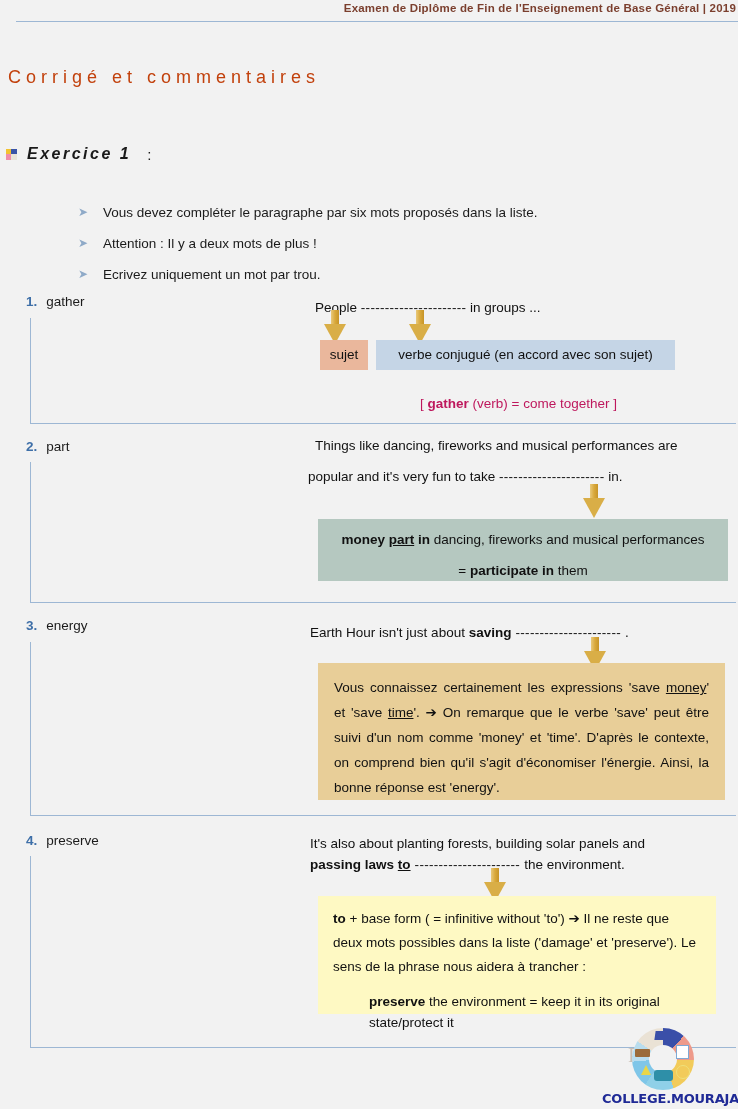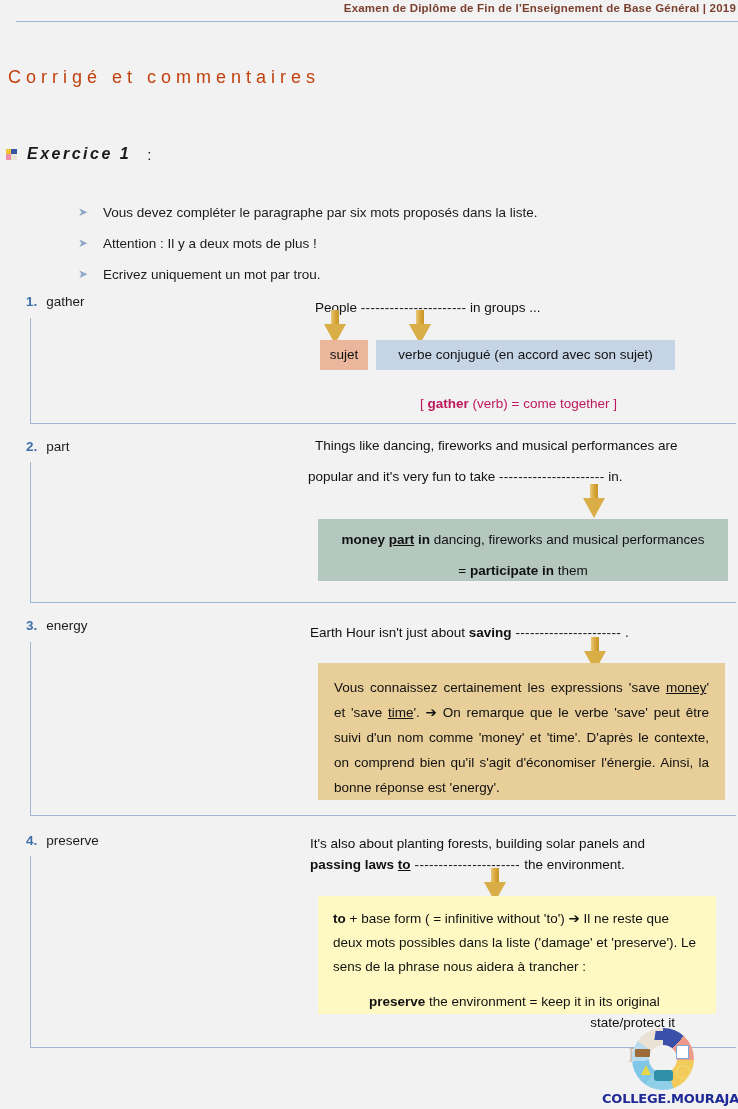--- a/index.html
+++ b/index.html
@@ -285,21 +285,21 @@
     <span class="stem"></span>
       <span class="head"></span>
   </div>
 
   <div class="cbox peach" style="left:318px;top:896px;width:398px;height:118px;padding:11px 15px;">
     <div class="line" style="line-height:24px;">
       <b>to</b><span> + base form ( = infinitive without 'to') </span><b>➔</b><span> Il ne reste que deux mots possibles dans la liste ('damage' et 'preserve'). Le sens de la phrase nous aidera à trancher :</span>
     </div>
     <div class="line" style="margin-top:12px;padding-left:36px;line-height:21px;">
       <b>preserve</b><span> the environment = keep it in its original</span>
-      <div style="text-align:right;padding-right:26px;">state/protect it</div>
+      <div style="text-align:left;padding-right:26px;">state/protect it</div>
     </div>
   </div>
 
   <div class="wm">Page</div>
 
   <div class="logo">
     <span class="ring"></span>
     <span class="hole"></span>
     <span class="cap"></span>
     <span class="book"></span>

